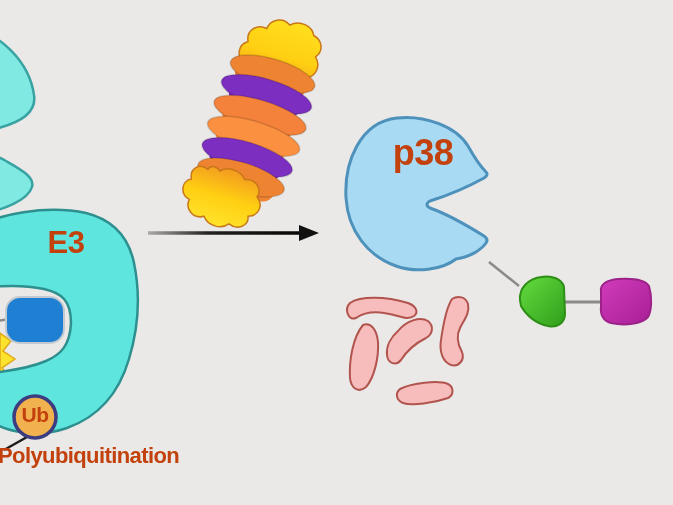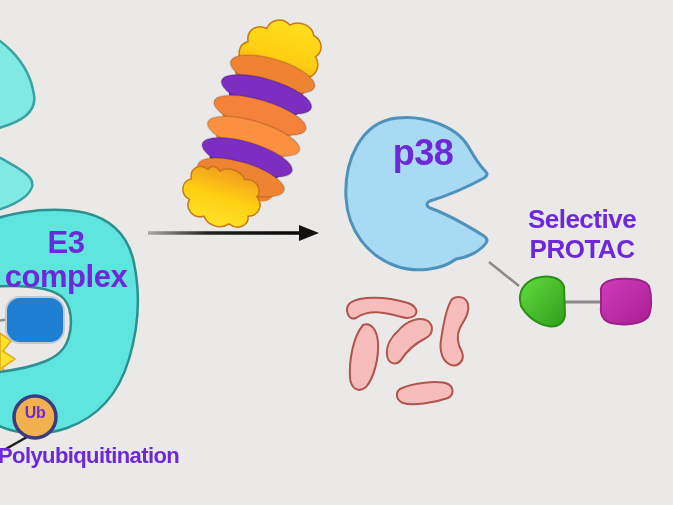--- a/index.html
+++ b/index.html
@@ -7,32 +7,32 @@
     position:relative;
     width:673px;height:505px;
     overflow:hidden;
     background:#eae9e7;
     font-family:"Liberation Sans",sans-serif;
   }
   #art{position:absolute;left:0;top:0;}
   .label{
     position:absolute;
     font-weight:bold;
-    color:#6d28d9;
+    color:#c2410c;
     text-align:center;
     letter-spacing:-0.5px;
     line-height:1.08;
     white-space:pre-line;
     user-select:none;
   }
   .lbl-e3{left:-4px;top:226px;width:140px;font-size:31px;line-height:34px;}
   .lbl-proteasome{left:158px;top:242px;width:162px;font-size:26px;}
   .lbl-p38{left:381px;top:134px;width:84px;font-size:36px;}
   .lbl-protac{left:506px;top:204px;width:152px;font-size:26px;line-height:30px;}
-  .lbl-ub{left:14px;top:404px;width:42px;font-size:16px;}
+  .lbl-ub{left:14px;top:404px;width:42px;font-size:21px;}
   .lbl-polyub{left:-2px;top:444px;width:220px;font-size:22px;text-align:left;letter-spacing:-0.6px;}
 </style>
 </head>
 <body>
 
 <div id="canvas">
 
   <svg id="art" width="673" height="505" viewBox="0 0 673 505">
     <defs>
       <linearGradient id="capTopGrad" x1="0" y1="0" x2="0" y2="1">
@@ -164,24 +164,23 @@
     <line x1="562" y1="302" x2="600" y2="302" stroke-width="3" stroke="#8a8a8a"></line>
 
     <path fill="url(#greenGrad)" stroke="#2e8f17" stroke-width="2" stroke-linejoin="round" d="M 520 300 C 519 288 528 279 541 277 C 552 275 562 279 564 287
              L 565 314 C 565 323 557 328 548 326 C 536 324 526 315 521 306 Z"></path>
 
     <path fill="url(#magentaGrad)" stroke="#9c2188" stroke-width="2" stroke-linejoin="round" d="M 601 291 C 600 284 607 280 618 279 C 632 278 645 280 649 286
              C 652 296 652 310 648 317 C 642 324 625 326 611 323
              C 603 321 600 314 601 306 Z"></path>
   </svg>
 
-  <div class="label lbl-e3"><span>E3</span><br><span>complex</span></div>
+  <div class="label lbl-e3"><span>E3</span><br></div>
 
 
   <div class="label lbl-p38">p38</div>
 
-  <div class="label lbl-protac"><span>Selective</span><br><span>PROTAC</span></div>
 
   <div class="label lbl-ub">Ub</div>
 
   <div class="label lbl-polyub">Polyubiquitination</div>
 
 </div>
 
 </body></html>

